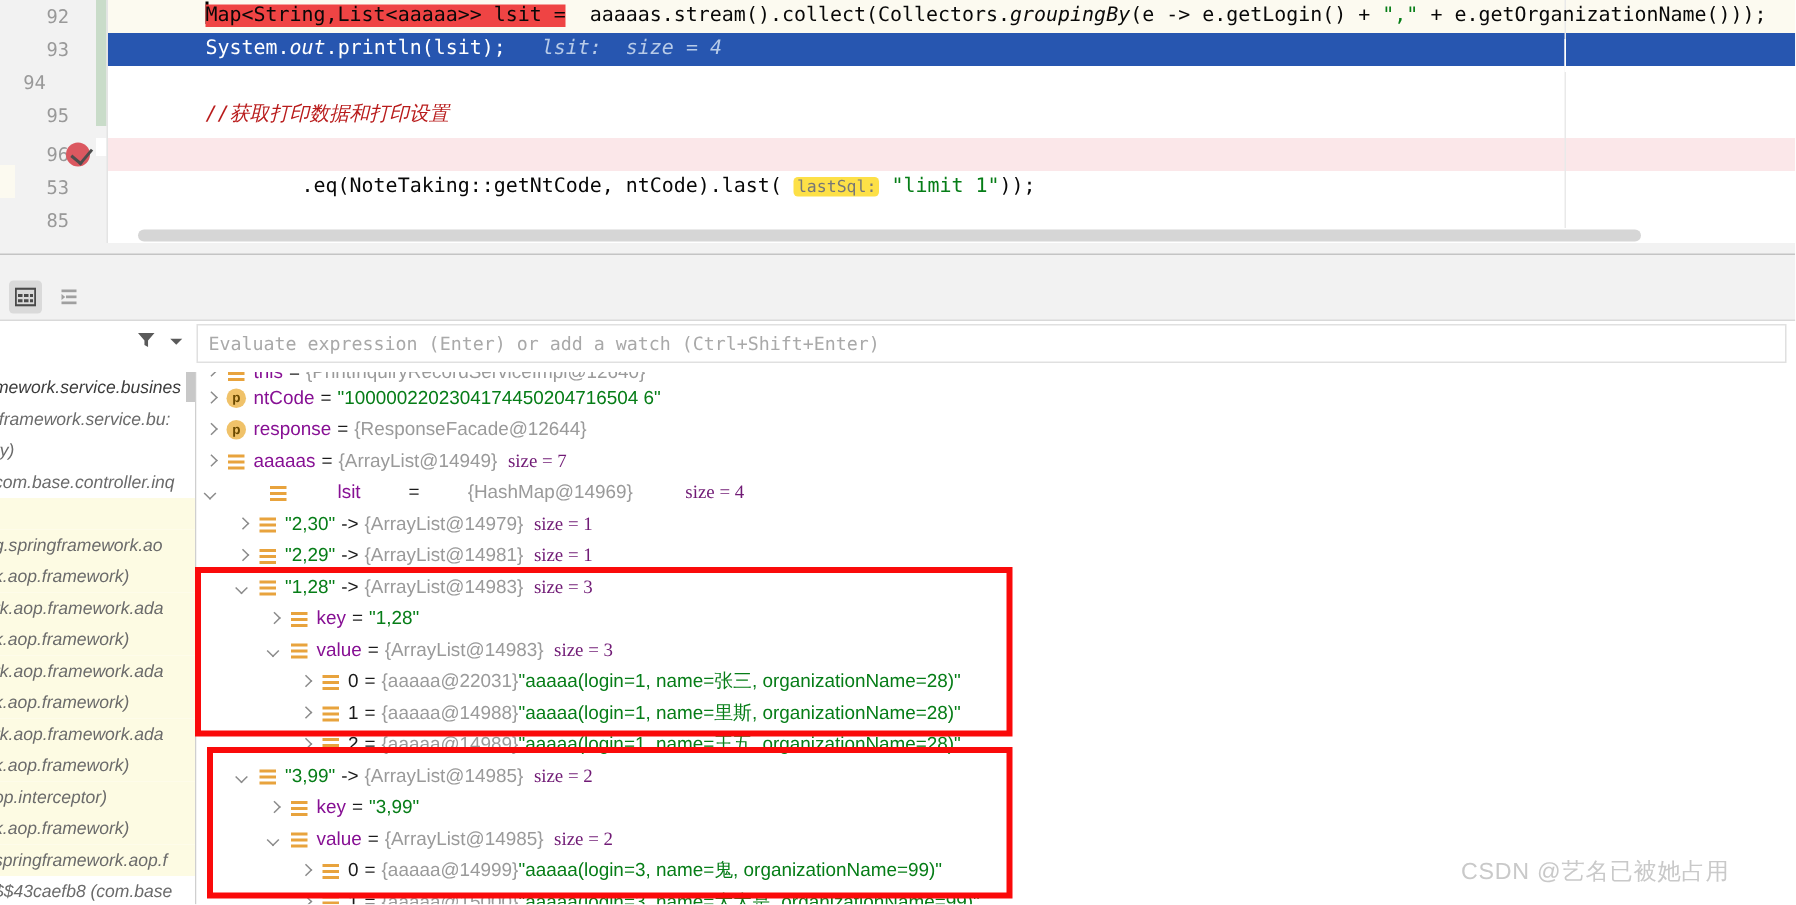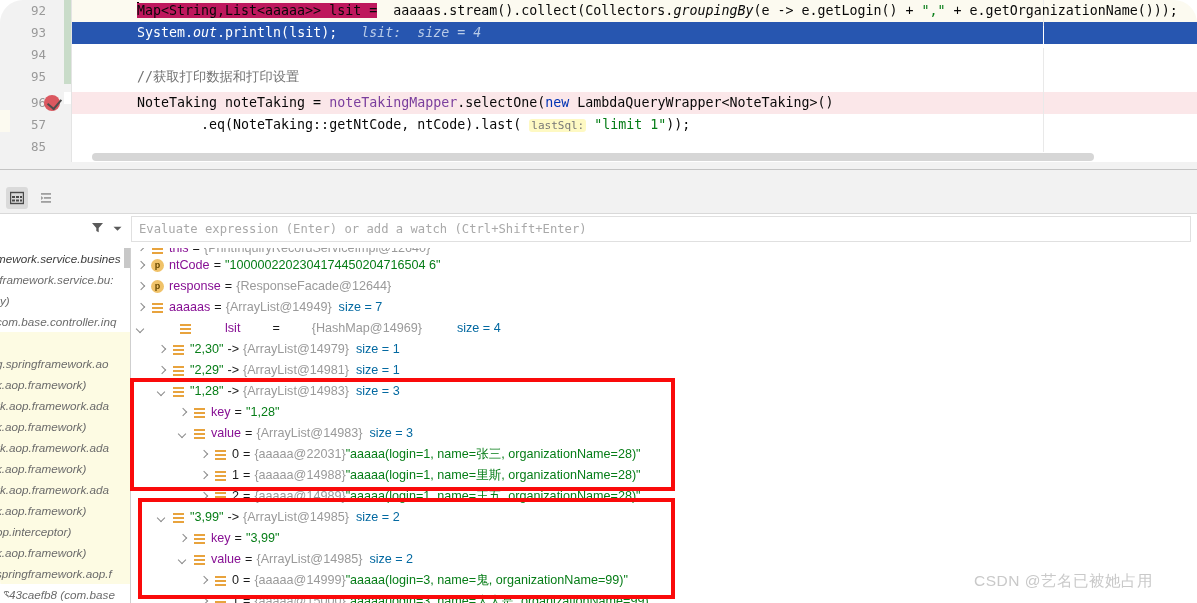--- a/index.html
+++ b/index.html
@@ -9,21 +9,20 @@
     width: 1197px; height: 603px;
     overflow: hidden;
     background: #ffffff;
     font-family: "Liberation Sans", sans-serif;
   }
   #app {
     position: relative;
     width: 1197px; height: 603px;
     overflow: hidden;
     background: #ffffff;
-    border-radius: 23px;
   }
 
   
   .editor {
     position: absolute; left: 0; top: 0; width: 1197px; height: 170px;
     background: #ffffff;
     overflow: hidden;
   }
   .ed-gutter {
     position: absolute; left: 0; top: 0; width: 72px; height: 170px;
@@ -70,28 +69,28 @@
     background: #2756b0;
   }
   .hl-line-bp {
     position: absolute; left: 72px; width: 1125px; height: 22px;
     background: #fbe7e9;
   }
   .hl-line-caret {
     position: absolute; left: 72px; width: 1125px; height: 22px;
     background: #fcfaf0;
   }
-  .sel { background: #be185d; }
+  .sel { background: #ef4444; }
   .kw { color: #0033b3; }
   .str { color: #067d17; }
-  .cmt { color: #737373; }
+  .cmt { color: #b91c1c; font-style: italic; }
   .mth { color: #7a3e9d; }
   .ital { font-style: italic; }
   .param-hint {
-    background: #fef9c3; color: #777777;
+    background: #fde047; color: #777777;
     font-size: 11px; border-radius: 3px; padding: 0 2px;
     font-style: normal;
     text-align: right;
   }
   .exec-text { color: #ffffff; }
   .exec-hint { color: #b8cbe8; font-style: italic; }
   .caret {
     display: inline-block; width: 2px; height: 15px;
     background: #000; vertical-align: -2px; margin-right: -2px;
   }
@@ -233,21 +232,21 @@
   .vicon.param {
     border-radius: 50%; background: #f0c269;
     color: #6b4a00; font-size: 9px; font-weight: bold;
     line-height: 13px; text-align: center;
     font-family: "Liberation Sans", sans-serif;
   }
   .vname { color: #871094; }
   .veq { color: #1a1a1a; margin: 0 4px; }
   .vref { color: #9a9a9a; }
   .vstr { color: #067d17; }
-  .vsize { color: #0369a1; margin-left: 7px; }
+  .vsize { color: #701a75; margin-left: 7px; font-family: Liberation Serif, serif; }
   .vkeystr { color: #067d17; }
   .varrow-lbl { color: #1a1a1a; margin: 0 4px; }
   .vidx { color: #1a1a1a; }
 
   
   .redbox {
     position: absolute;
     border: 4px solid #fa0a0a;
     pointer-events: none;
   }
@@ -276,35 +275,34 @@
     <div class="hl-line-caret" style="top:0px;"></div>
     <div class="hl-line-exec" style="top:22px;"></div>
     <div class="hl-line-bp" style="top:92px;"></div>
     <div class="hl-line-caret" style="top:110px;left:0;width:10px;height:22px;background:#fcfaf0;"></div>
 
     <div class="ed-vline"></div>
     <div class="ed-vline-white"></div>
 
     <div class="ln" style="top:0px;">92</div>
     <div class="ln" style="top:22px;">93</div>
-    <div class="ln" style="top:44px;">94</div>
+    <div class="ln" style="top:44px;text-align:center;">94</div>
     <div class="ln" style="top:66px;">95</div>
     <div class="ln" style="top:92px;">96</div>
-    <div class="ln" style="top:114px;">57</div>
+    <div class="ln" style="top:114px;">53</div>
     <div class="ln" style="top:136px;">85</div>
 
     <div class="bp" style="top:95px;"></div>
 
     <div class="code" style="top:0px;"><span class="caret"></span><span class="sel">Map&lt;String,List&lt;aaaaa&gt;&gt; lsit =</span>  aaaaas.stream().collect(Collectors.<span class="ital">groupingBy</span>(e -&gt; e.getLogin() + <span class="str">","</span> + e.getOrganizationName()));</div>
 
     <div class="code exec-text" style="top:22px;">System.<span class="ital">out</span>.println(lsit);   <span class="exec-hint">lsit:  size = 4</span></div>
 
     <div class="code cmt" style="top:66px;">//获取打印数据和打印设置</div>
 
-    <div class="code" style="top:92px;">NoteTaking noteTaking = <span class="mth">noteTakingMapper</span>.selectOne(<span class="kw">new</span> LambdaQueryWrapper&lt;NoteTaking&gt;()</div>
 
     <div class="code" style="top:114px;">        .eq(NoteTaking::getNtCode, ntCode).last( <span class="param-hint">lastSql:</span> <span class="str">"limit 1"</span>));</div>
 
 
     <div class="ed-hscroll-track">
       <div class="ed-hscroll-thumb" style="left:20px;top:1px;"></div>
     </div>
     <div class="ed-bottom-border"></div>
     <div class="ed-sep"></div>
   </div>

